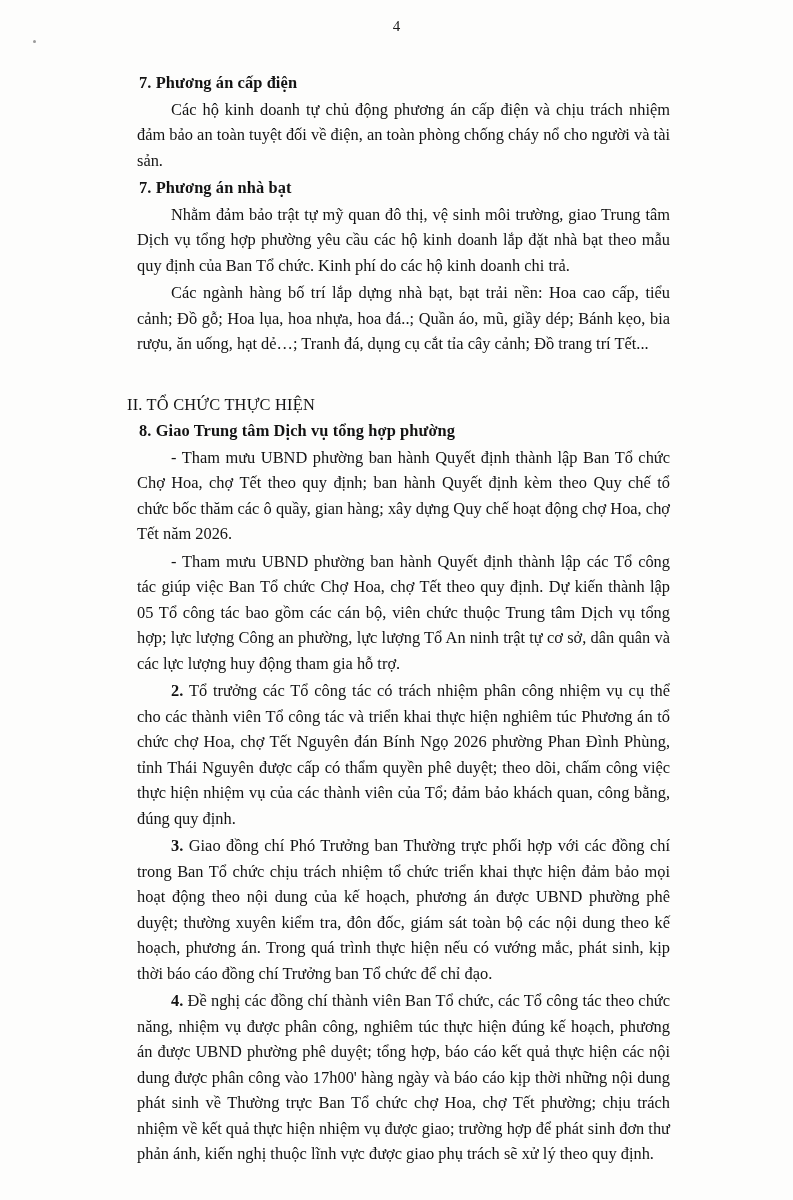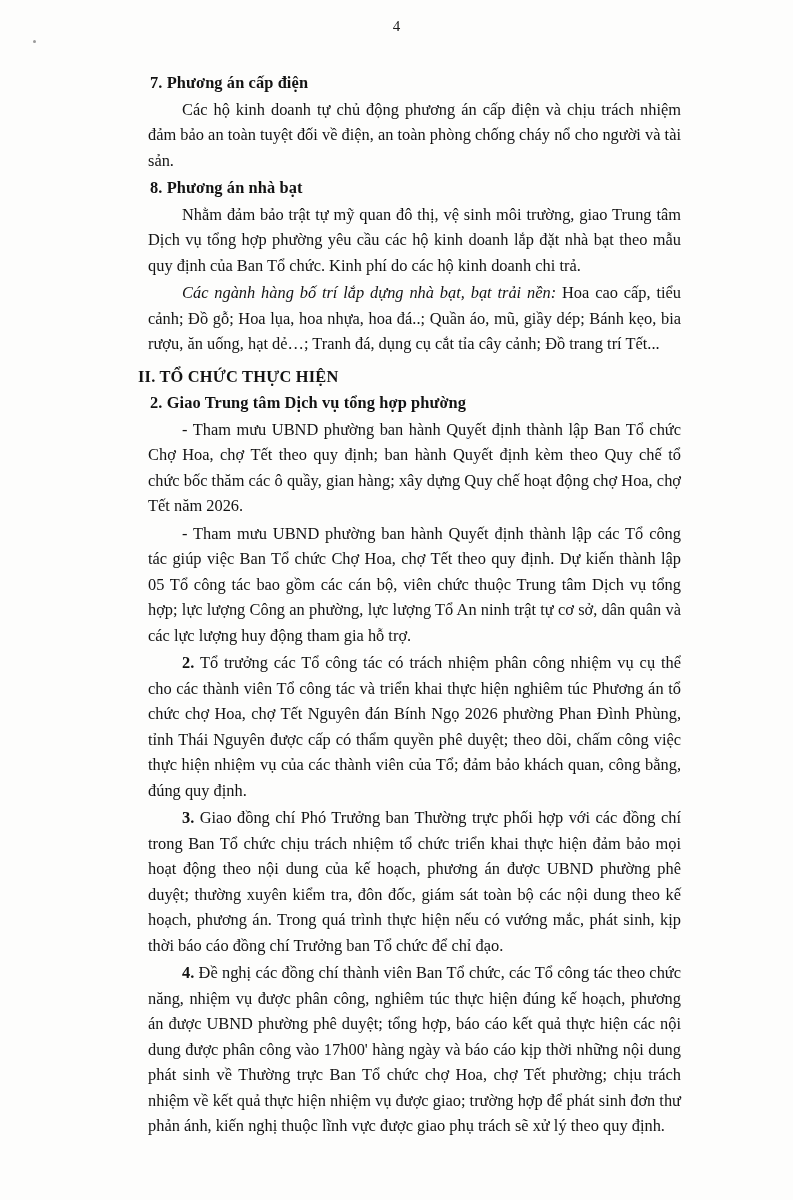--- a/index.html
+++ b/index.html
@@ -32,80 +32,80 @@
   .speck {
     position: absolute;
     width: 3px;
     height: 3px;
     background: #9a9a9a;
     border-radius: 50%;
   }
   .content {
     position: absolute;
     top: 70px;
-    left: 116px;
+    left: 105px;
     width: 565px;
   }
   p {
     margin: 0 0 1px 0;
     font-size: 16.4px;
     line-height: 25.5px;
     text-align: justify;
     text-justify: inter-word;
     color: #131313;
   }
   .indent {
     text-indent: 34px;
     margin-left: 32px;
   }
   .heading-bold {
     font-weight: bold;
     text-indent: 34px;
     letter-spacing: 0.1px;
   }
   .section-title {
-    font-weight: bold;
+    font-weight: normal;
     text-indent: 22px;
     letter-spacing: 0.2px;
+    margin-top: 28px;
   }
   .blk {
     margin-bottom: 2px;
   }
   .runin-bold {
     font-weight: bold;
   }
   .runin-italic {
-    font-style: italic;
   }
   .spacer-sm { height: 5px; }
 </style>
 </head>
 <body>
 
 <div class="page">
 
   <div class="page-number">4</div>
 
   <div class="speck" style="top:40px;left:33px;"></div>
 
   <div class="content">
 
     <p class="heading-bold">7. Phương án cấp điện</p>
     <p class="indent blk">Các hộ kinh doanh tự chủ động phương án cấp điện và chịu trách nhiệm đảm bảo an toàn tuyệt đối về điện, an toàn phòng chống cháy nổ cho người và tài sản.</p>
 
-    <p class="heading-bold">8. Phương án nhà bạt</p>
+    <p class="heading-bold">7. Phương án nhà bạt</p>
     <p class="indent blk">Nhằm đảm bảo trật tự mỹ quan đô thị, vệ sinh môi trường, giao Trung tâm Dịch vụ tổng hợp phường yêu cầu các hộ kinh doanh lắp đặt nhà bạt theo mẫu quy định của Ban Tổ chức. Kinh phí do các hộ kinh doanh chi trả.</p>
 
     <p class="indent blk"><span class="runin-italic">Các ngành hàng bố trí lắp dựng nhà bạt, bạt trải nền:</span><span> Hoa cao cấp, tiểu cảnh; Đồ gỗ; Hoa lụa, hoa nhựa, hoa đá..; Quần áo, mũ, giầy dép; Bánh kẹo, bia rượu, ăn uống, hạt dẻ…; Tranh đá, dụng cụ cắt tỉa cây cảnh; Đồ trang trí Tết...</span></p>
 
 
     <div class="spacer-sm"></div>
     <p class="section-title">II. TỔ CHỨC THỰC HIỆN</p>
 
-    <p class="heading-bold">2. Giao Trung tâm Dịch vụ tổng hợp phường</p>
+    <p class="heading-bold">8. Giao Trung tâm Dịch vụ tổng hợp phường</p>
 
     <p class="indent blk">- Tham mưu UBND phường ban hành Quyết định thành lập Ban Tổ chức Chợ Hoa, chợ Tết theo quy định; ban hành Quyết định kèm theo Quy chế tổ chức bốc thăm các ô quầy, gian hàng; xây dựng Quy chế hoạt động chợ Hoa, chợ Tết năm 2026.</p>
     <p class="indent blk">- Tham mưu UBND phường ban hành Quyết định thành lập các Tổ công tác giúp việc Ban Tổ chức Chợ Hoa, chợ Tết theo quy định. Dự kiến thành lập 05 Tổ công tác bao gồm các cán bộ, viên chức thuộc Trung tâm Dịch vụ tổng hợp; lực lượng Công an phường, lực lượng Tổ An ninh trật tự cơ sở, dân quân và các lực lượng huy động tham gia hỗ trợ.</p>
 
     <p class="indent blk"><span class="runin-bold">2.</span><span> Tổ trưởng các Tổ công tác có trách nhiệm phân công nhiệm vụ cụ thể cho các thành viên Tổ công tác và triển khai thực hiện nghiêm túc Phương án tổ chức chợ Hoa, chợ Tết Nguyên đán Bính Ngọ 2026 phường Phan Đình Phùng, tỉnh Thái Nguyên được cấp có thẩm quyền phê duyệt; theo dõi, chấm công việc thực hiện nhiệm vụ của các thành viên của Tổ; đảm bảo khách quan, công bằng, đúng quy định.</span></p>
 
     <p class="indent blk"><span class="runin-bold">3.</span><span> Giao đồng chí Phó Trưởng ban Thường trực phối hợp với các đồng chí trong Ban Tổ chức chịu trách nhiệm tổ chức triển khai thực hiện đảm bảo mọi hoạt động theo nội dung của kế hoạch, phương án được UBND phường phê duyệt; thường xuyên kiểm tra, đôn đốc, giám sát toàn bộ các nội dung theo kế hoạch, phương án. Trong quá trình thực hiện nếu có vướng mắc, phát sinh, kịp thời báo cáo đồng chí Trưởng ban Tổ chức để chỉ đạo.</span></p>
 
     <p class="indent blk"><span class="runin-bold">4.</span><span> Đề nghị các đồng chí thành viên Ban Tổ chức, các Tổ công tác theo chức năng, nhiệm vụ được phân công, nghiêm túc thực hiện đúng kế hoạch, phương án được UBND phường phê duyệt; tổng hợp, báo cáo kết quả thực hiện các nội dung được phân công vào 17h00' hàng ngày và báo cáo kịp thời những nội dung phát sinh về Thường trực Ban Tổ chức chợ Hoa, chợ Tết phường; chịu trách nhiệm về kết quả thực hiện nhiệm vụ được giao; trường hợp để phát sinh đơn thư phản ánh, kiến nghị thuộc lĩnh vực được giao phụ trách sẽ xử lý theo quy định.</span></p>
 

